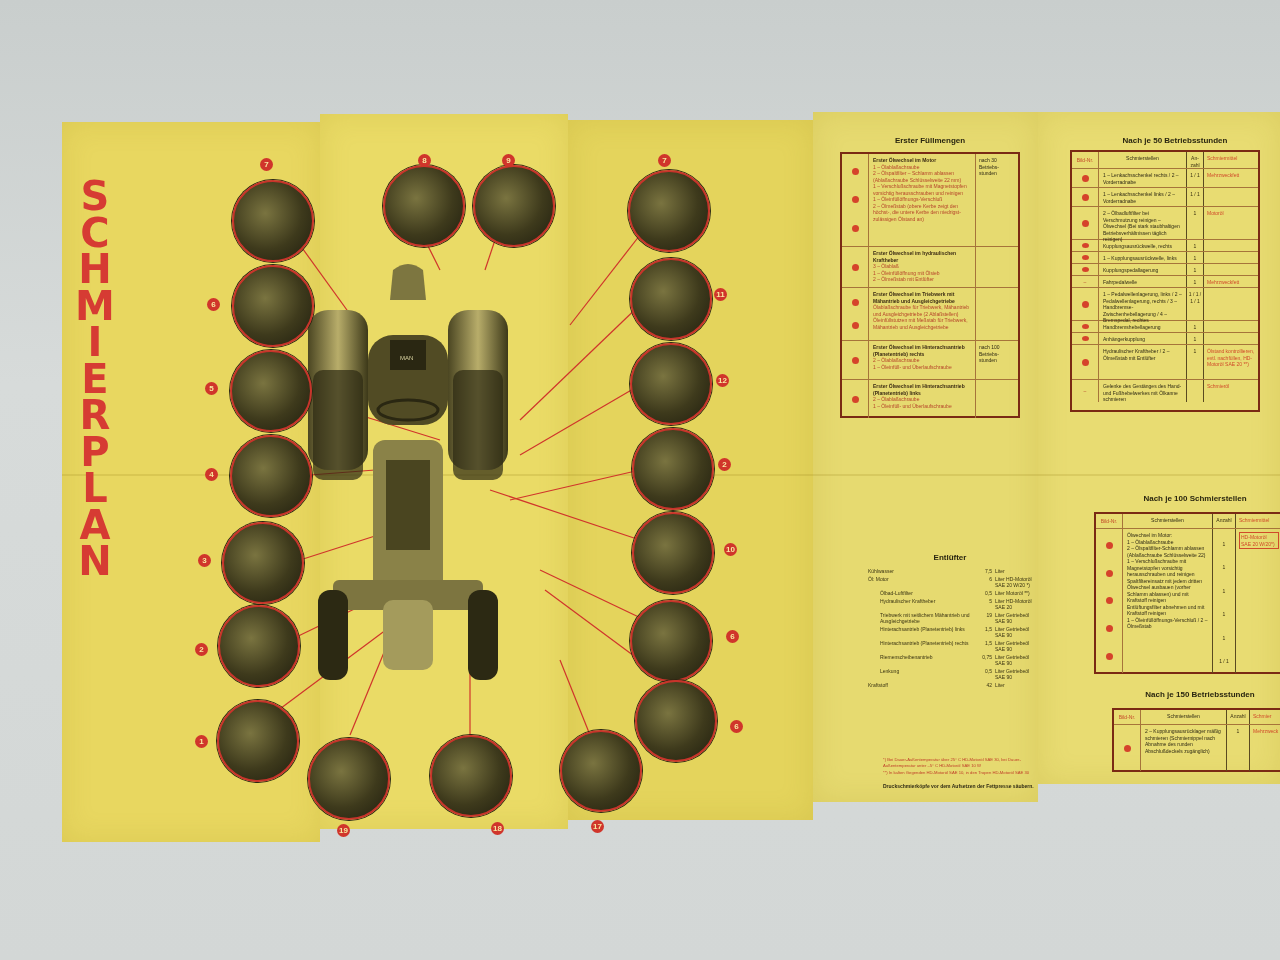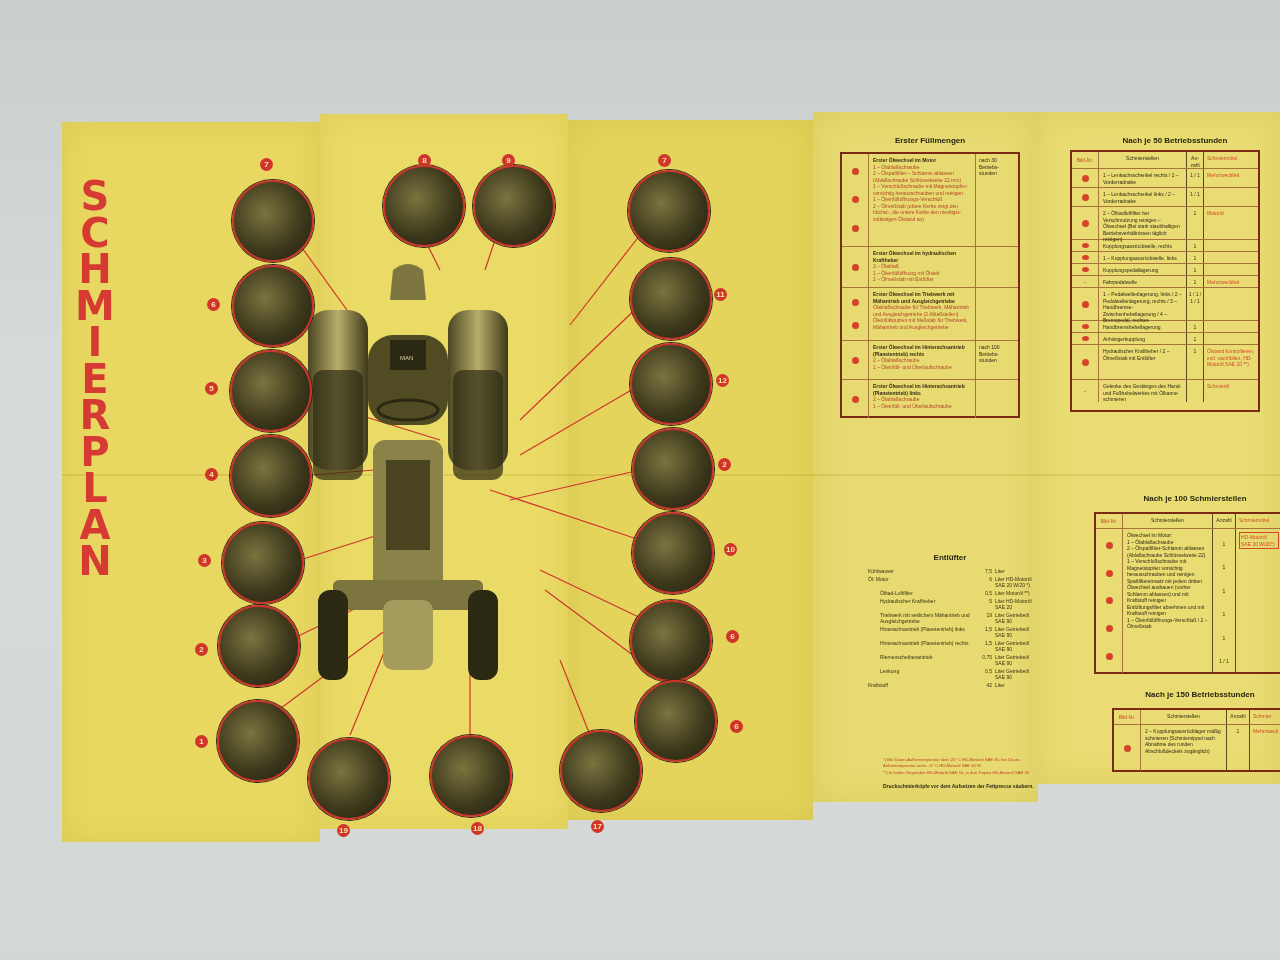--- a/index.html
+++ b/index.html
@@ -142,21 +142,21 @@
 <div class="num" style="left:418px;top:154px">8</div>
 <div class="num" style="left:502px;top:154px">9</div>
 <div class="num" style="left:658px;top:154px">7</div>
 <div class="num" style="left:714px;top:288px">11</div>
 <div class="num" style="left:716px;top:374px">12</div>
 <div class="num" style="left:718px;top:458px">2</div>
 <div class="num" style="left:724px;top:543px">10</div>
 <div class="num" style="left:726px;top:630px">6</div>
 <div class="num" style="left:730px;top:720px">6</div>
 <div class="num" style="left:591px;top:820px">17</div>
-<div class="num" style="left:471px;top:822px">18</div>
+<div class="num" style="left:491px;top:822px">18</div>
 <div class="num" style="left:337px;top:824px">19</div>
 
 <div class="tbl-title" style="left:870px;top:136px;width:120px;">Erster Füllmengen</div>
 <div class="tbl" style="left:840px;top:152px;width:176px;height:262px;">
   <div class="row" style="height:92px">
     <div class="c-n">
         <span class="dot"></span>
         <span class="dot"></span>
         <span class="dot"></span>
       </div>

